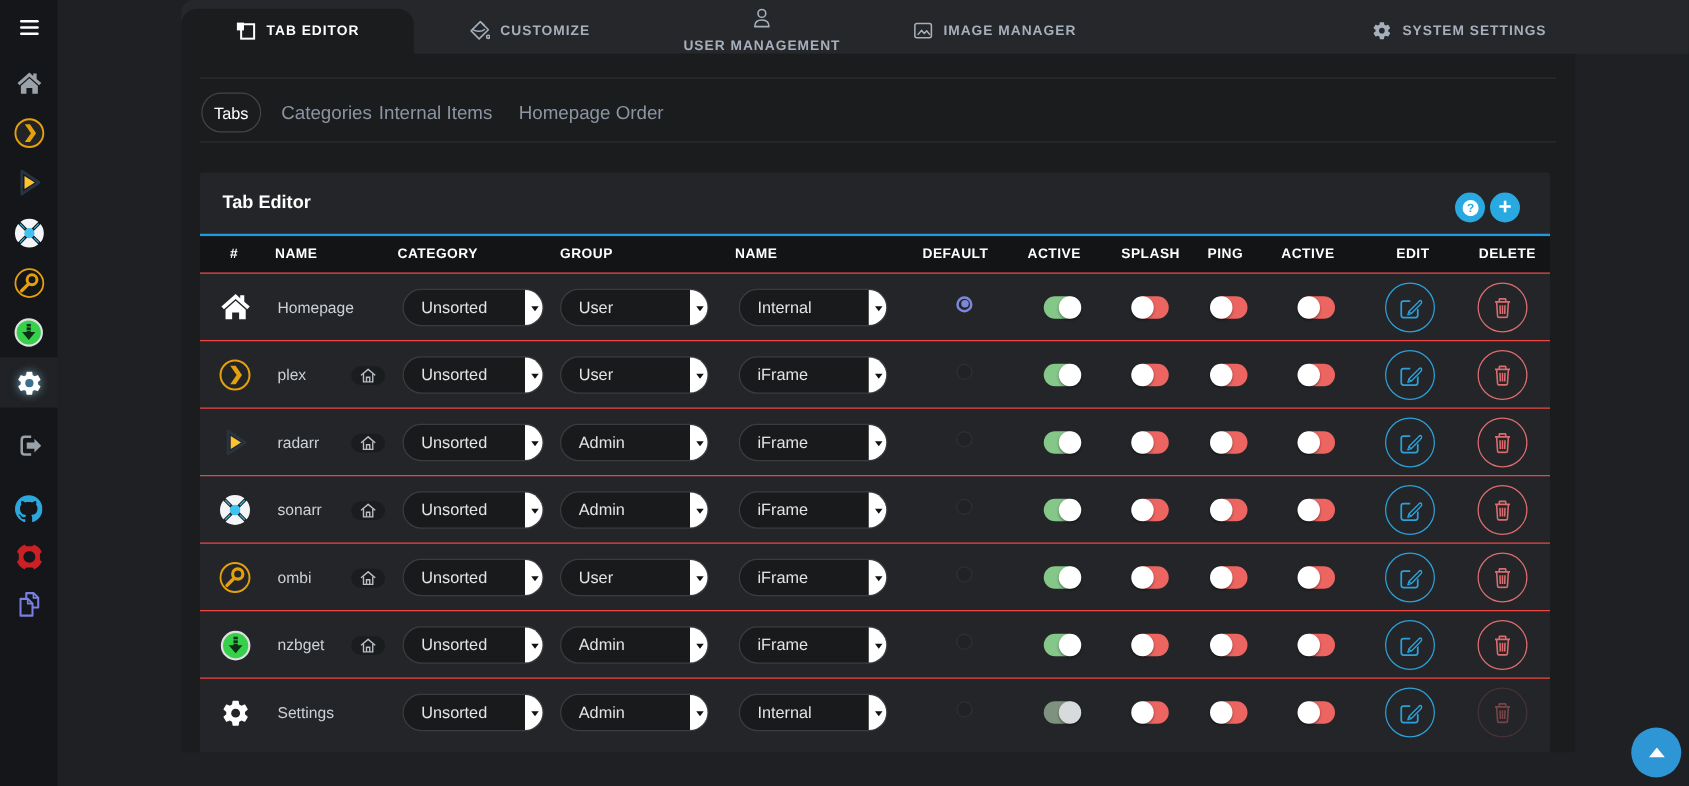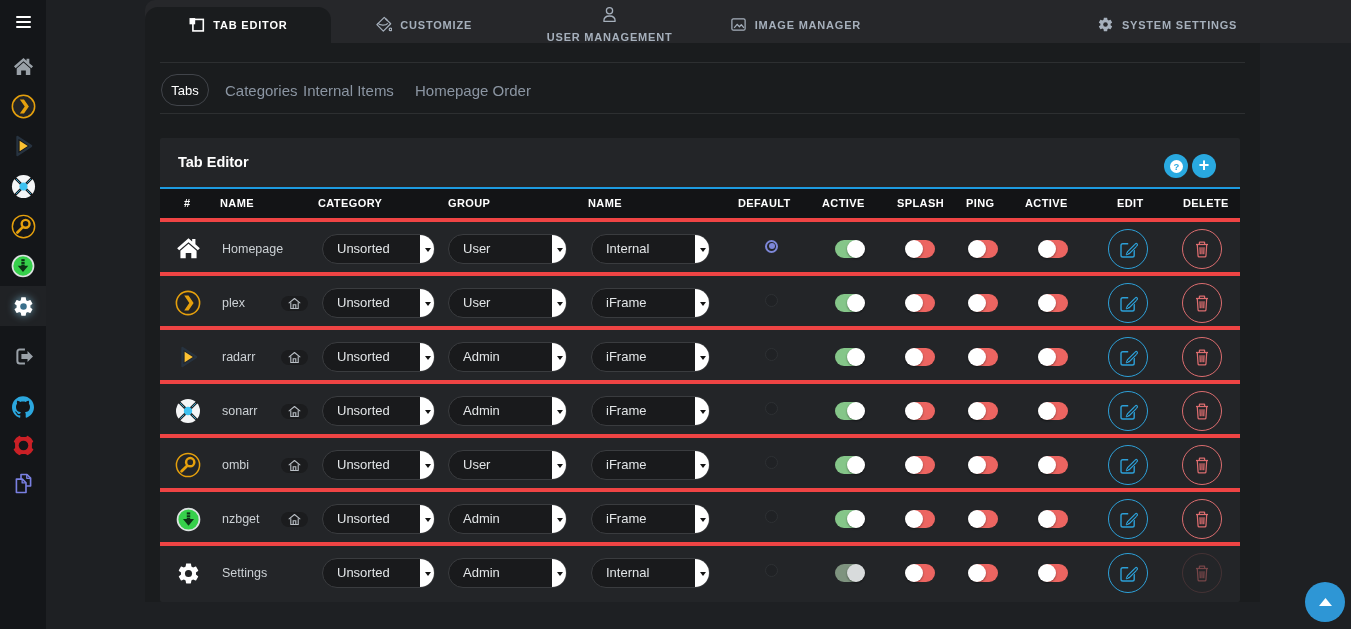--- a/index.html
+++ b/index.html
@@ -19,21 +19,21 @@
 #pill-tabs{position:absolute;left:16px;top:31px;width:48px;height:32px;border:1px solid #41444a;border-radius:16px;
  color:#fff;font-size:13px;display:flex;align-items:center;justify-content:center}
 .subtab{position:absolute;top:31px;height:32px;display:flex;align-items:center;color:#8b95a2;font-size:15px}
 #panel{position:absolute;left:15px;top:95px;width:1080px;height:464px;background:#232528;border-radius:2px}
 #ptitle{position:absolute;left:18px;top:16px;font-size:14.5px;font-weight:bold;color:#fff}
 .cbtn{position:absolute;width:24px;height:24px;border-radius:50%;background:#29a9e0;display:flex;align-items:center;justify-content:center;
  color:#fff;font-weight:bold}
 #blueline{position:absolute;left:0;top:49px;width:1080px;height:2px;background:#1d9be0}
 #thead{position:absolute;left:0;top:51px;width:1080px;height:29px;background:#131416}
 .th{position:absolute;top:0;height:29px;line-height:29px;font-size:11px;font-weight:bold;color:#fff;letter-spacing:.4px}
-.row{position:absolute;left:0;width:1080px;height:54px;border-top:4px solid #ef4444}
+.row{position:absolute;left:0;width:1080px;height:54px;border-top:1px solid #ef4444}
 .ricon{position:absolute;left:13px;width:30px;height:54px;display:flex;align-items:center;justify-content:center}
 .rname{position:absolute;left:62px;top:0;height:54px;display:flex;align-items:center;font-size:12.5px;color:#ccd1d5}
 .badge{position:absolute;left:121px;top:19.5px;width:27px;height:15px;background:#1b1c1e;border-radius:8px;
  display:flex;align-items:center;justify-content:center}
 .sel{position:absolute;top:12px;height:30px;background:#191a1c;border:1px solid #3a3c3f;border-radius:15px;
  overflow:hidden;color:#e2e5e7;font-size:13px}
 .sel span{position:absolute;left:14px;top:6px}
 .cap{position:absolute;right:-1px;top:-1px;width:15px;height:30px;background:#fff;border-radius:0 15px 15px 0}
 .caret{position:absolute;right:3.5px;top:12.5px;width:0;height:0;border-left:3.2px solid transparent;border-right:3.2px solid transparent;border-top:4.2px solid #121212}
 .s1{left:162px;width:113px}

